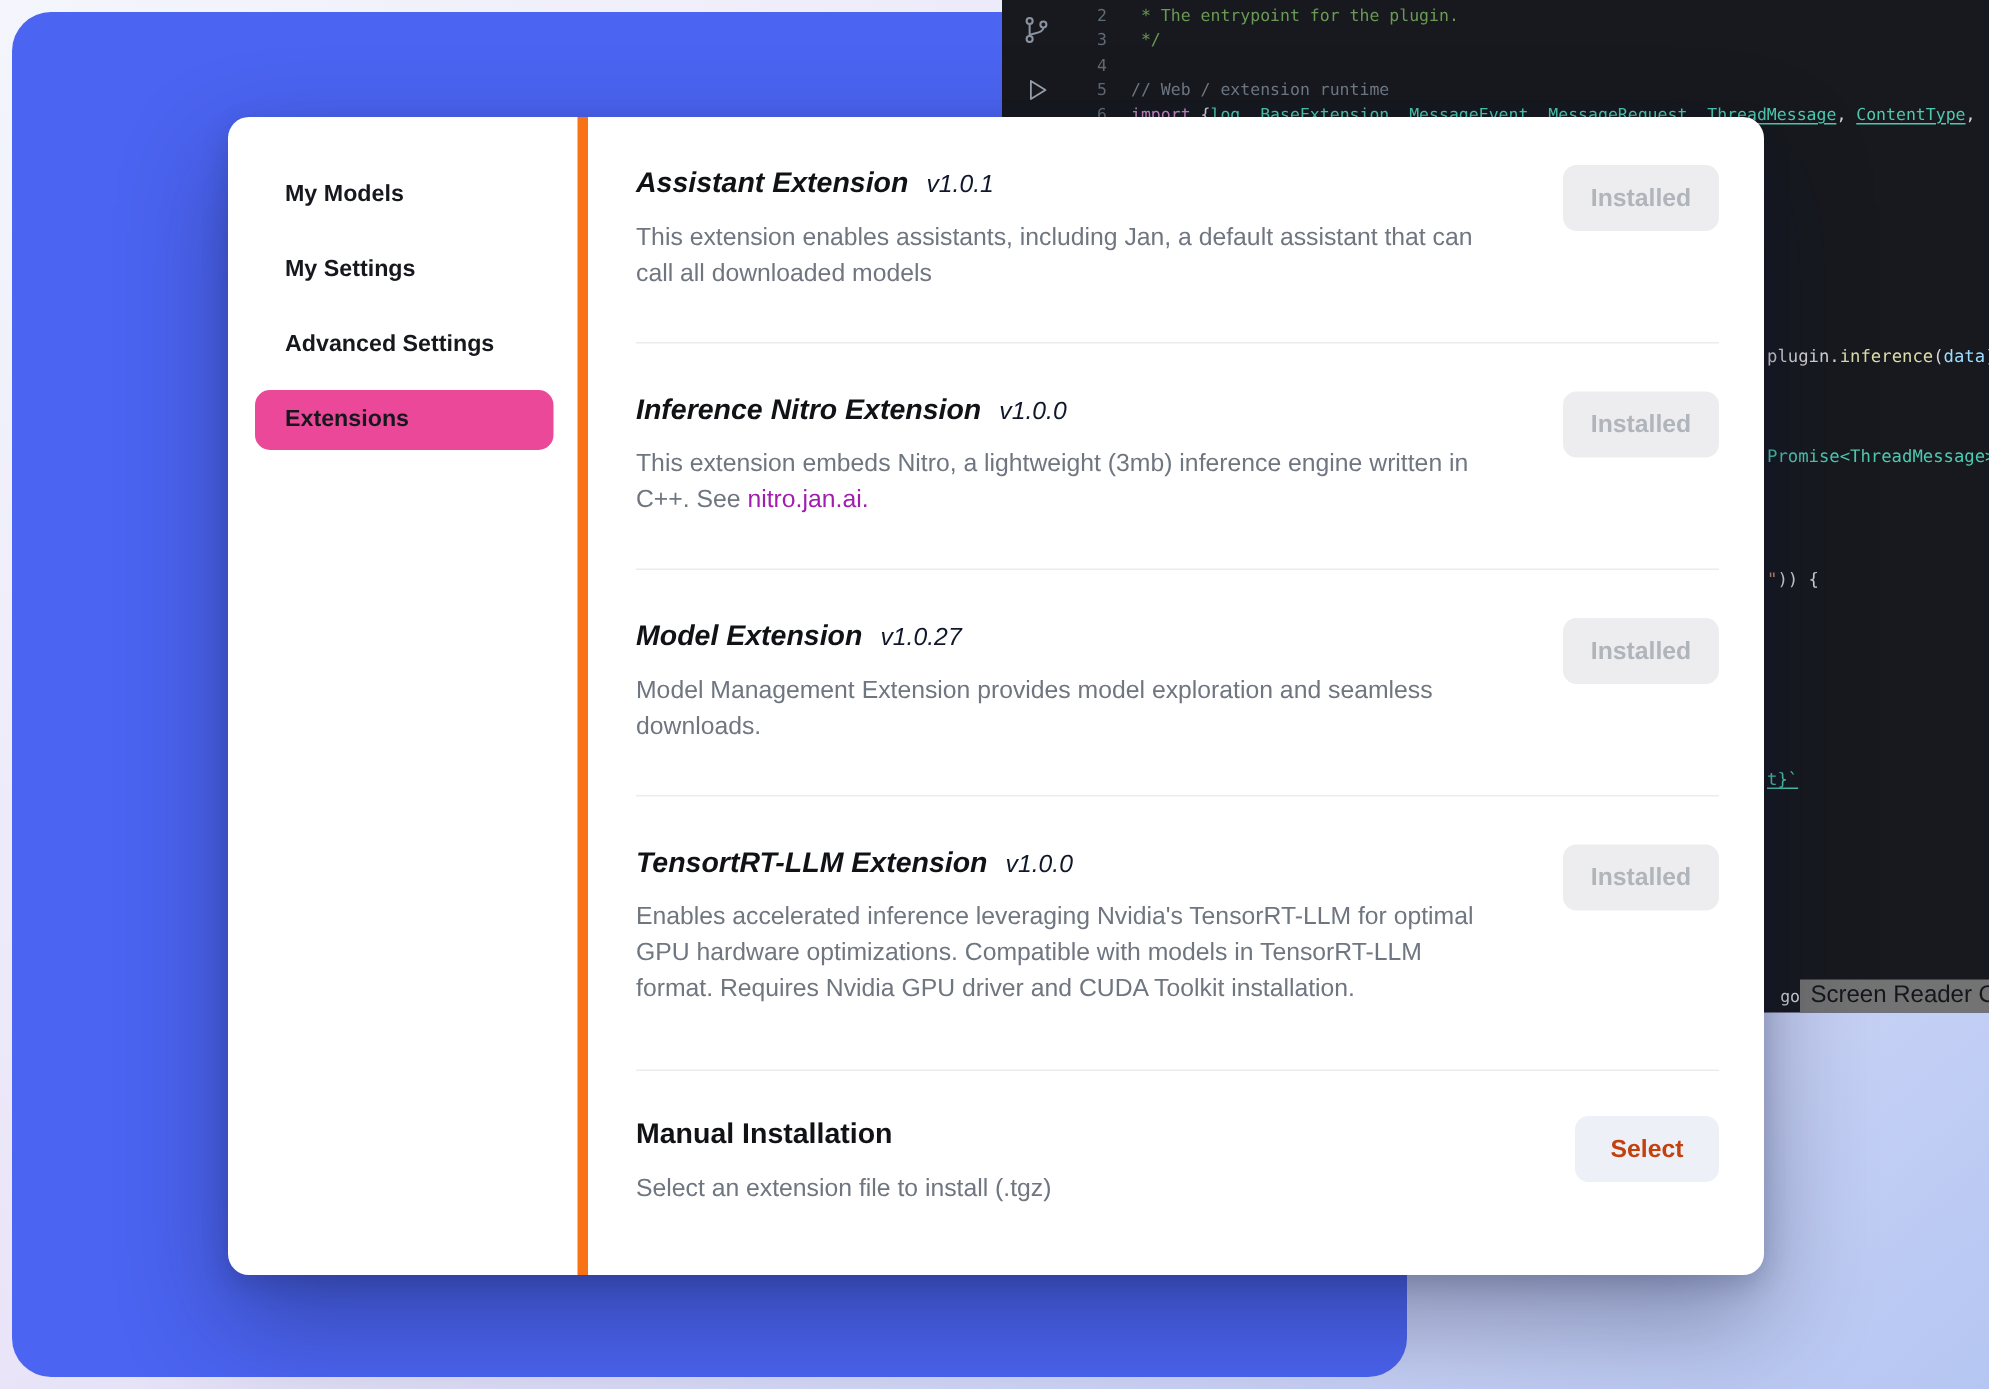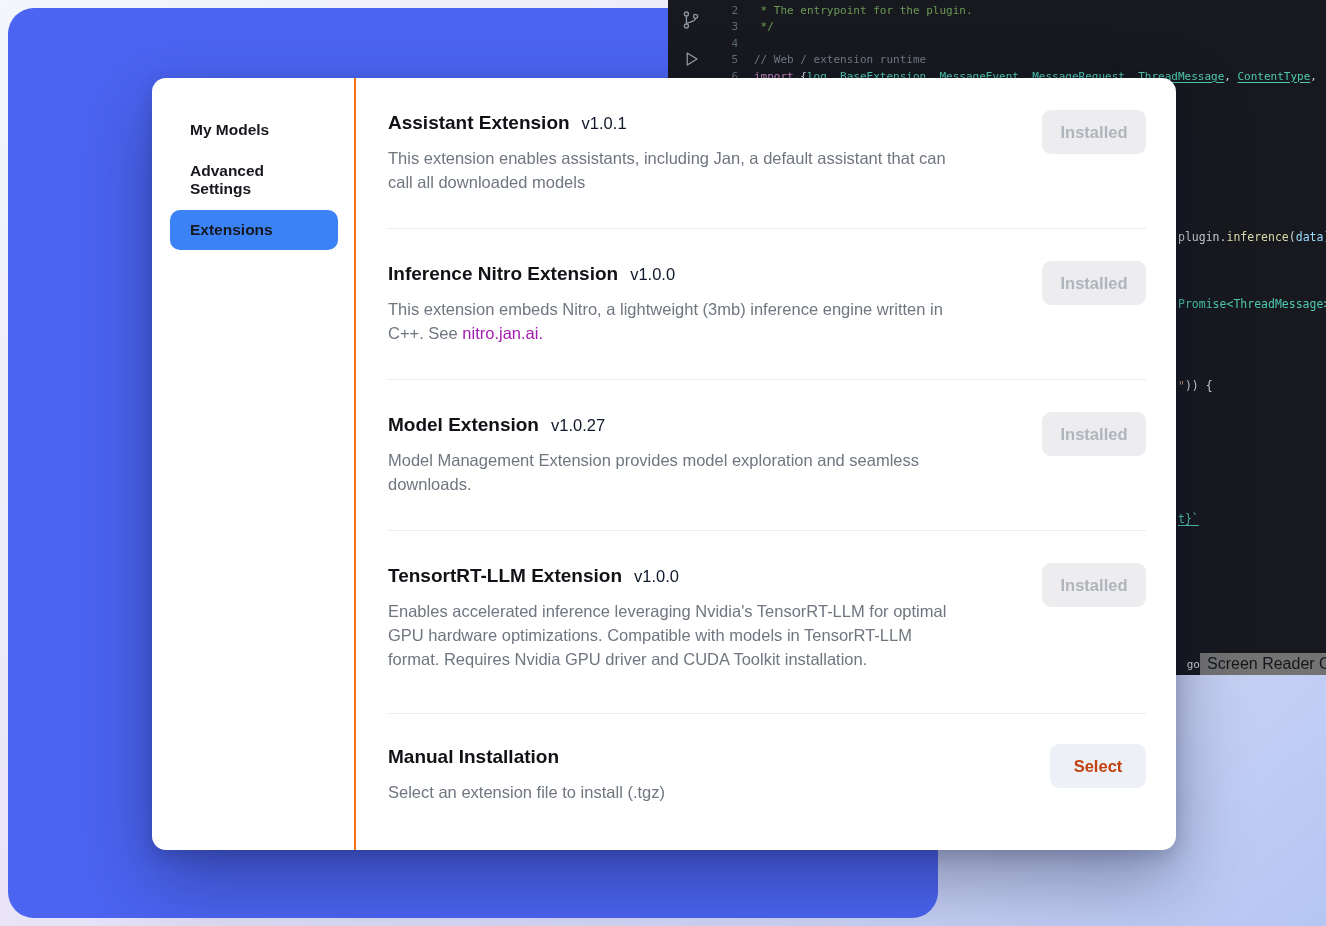--- a/index.html
+++ b/index.html
@@ -38,33 +38,33 @@
   .status-lang{color:#d0d4d9;font-size:11px;
     font-family:"DejaVu Sans Mono",monospace;}
   .status-pill{width:126px;height:22px;background:#737373;color:#15171c;
     font-size:16px;display:flex;align-items:center;padding:0 7px;box-sizing:border-box;
     white-space:nowrap;overflow:hidden;}
 
   
   .card{position:absolute;left:152px;top:78px;width:1024px;height:772px;
     background:#ffffff;border-radius:14px;display:flex;overflow:hidden;
     box-shadow:0 30px 70px rgba(15,20,55,.38),0 6px 18px rgba(15,20,55,.18);}
-  .nav{width:204px;flex:none;border-right:2px solid #f97316;box-sizing:border-box;
+  .nav{width:240px;flex:none;border-right:7px solid #f97316;box-sizing:border-box;
     padding:32px 16px 0 18px;}
   .nav-item{height:40px;margin-bottom:10px;display:flex;align-items:center;
     padding:0 20px;border-radius:10px;cursor:pointer;
     font-size:15.5px;font-weight:700;color:#16181d;}
-  .nav-item.active{background:#3b82f6;}
+  .nav-item.active{background:#ec4899;}
   .content{flex:1;padding:0 30px 0 32px;overflow:hidden;}
   .ext-section{display:flex;justify-content:space-between;align-items:flex-start;
     padding:32px 0 34px;border-bottom:1px solid #ebecef;}
   .ext-section.tall{padding-bottom:42px;}
   .ext-section.manual{padding:30px 0 0;border-bottom:none;}
   .ext-info{max-width:578px;}
-  .ext-title-row{display:flex;align-items:baseline;gap:12px;line-height:26px;}
+  .ext-title-row{display:flex;align-items:baseline;gap:12px;line-height:26px;font-style:italic;}
   .ext-name{margin:0;font-size:19px;font-weight:700;color:#101216;line-height:26px;}
   .ext-version{font-size:16.5px;color:#0f172a;}
   .ext-desc{margin:10px 0 0;font-size:16.5px;line-height:24px;color:#6f7680;}
   .ext-desc .link{color:#a21caf;text-decoration:none;cursor:pointer;}
   .btn{flex:none;height:44px;border:none;border-radius:9px;font-size:16.5px;
     font-family:"Liberation Sans",sans-serif;cursor:pointer;}
   .btn-installed{width:104px;background:#ededf0;color:#b0b4bb;font-weight:600;}
   .btn-select{width:96px;background:#edf0f7;color:#c2410c;font-weight:700;}
 </style>
 </head>
@@ -106,20 +106,23 @@
     <span class="status-lang">go</span>
     <span class="status-pill">Screen Reader Optimize</span>
   </div>
 </div>
 
 <div class="card">
 
   <nav class="nav">
     <div class="nav-item">
       <span>My Models</span>
+    </div>
+    <div class="nav-item">
+      <span>My Settings</span>
     </div>
     <div class="nav-item">
       <span>Advanced Settings</span>
     </div>
     <div class="nav-item active">
       <span>Extensions</span>
     </div>
   </nav>
 
   <main class="content">

